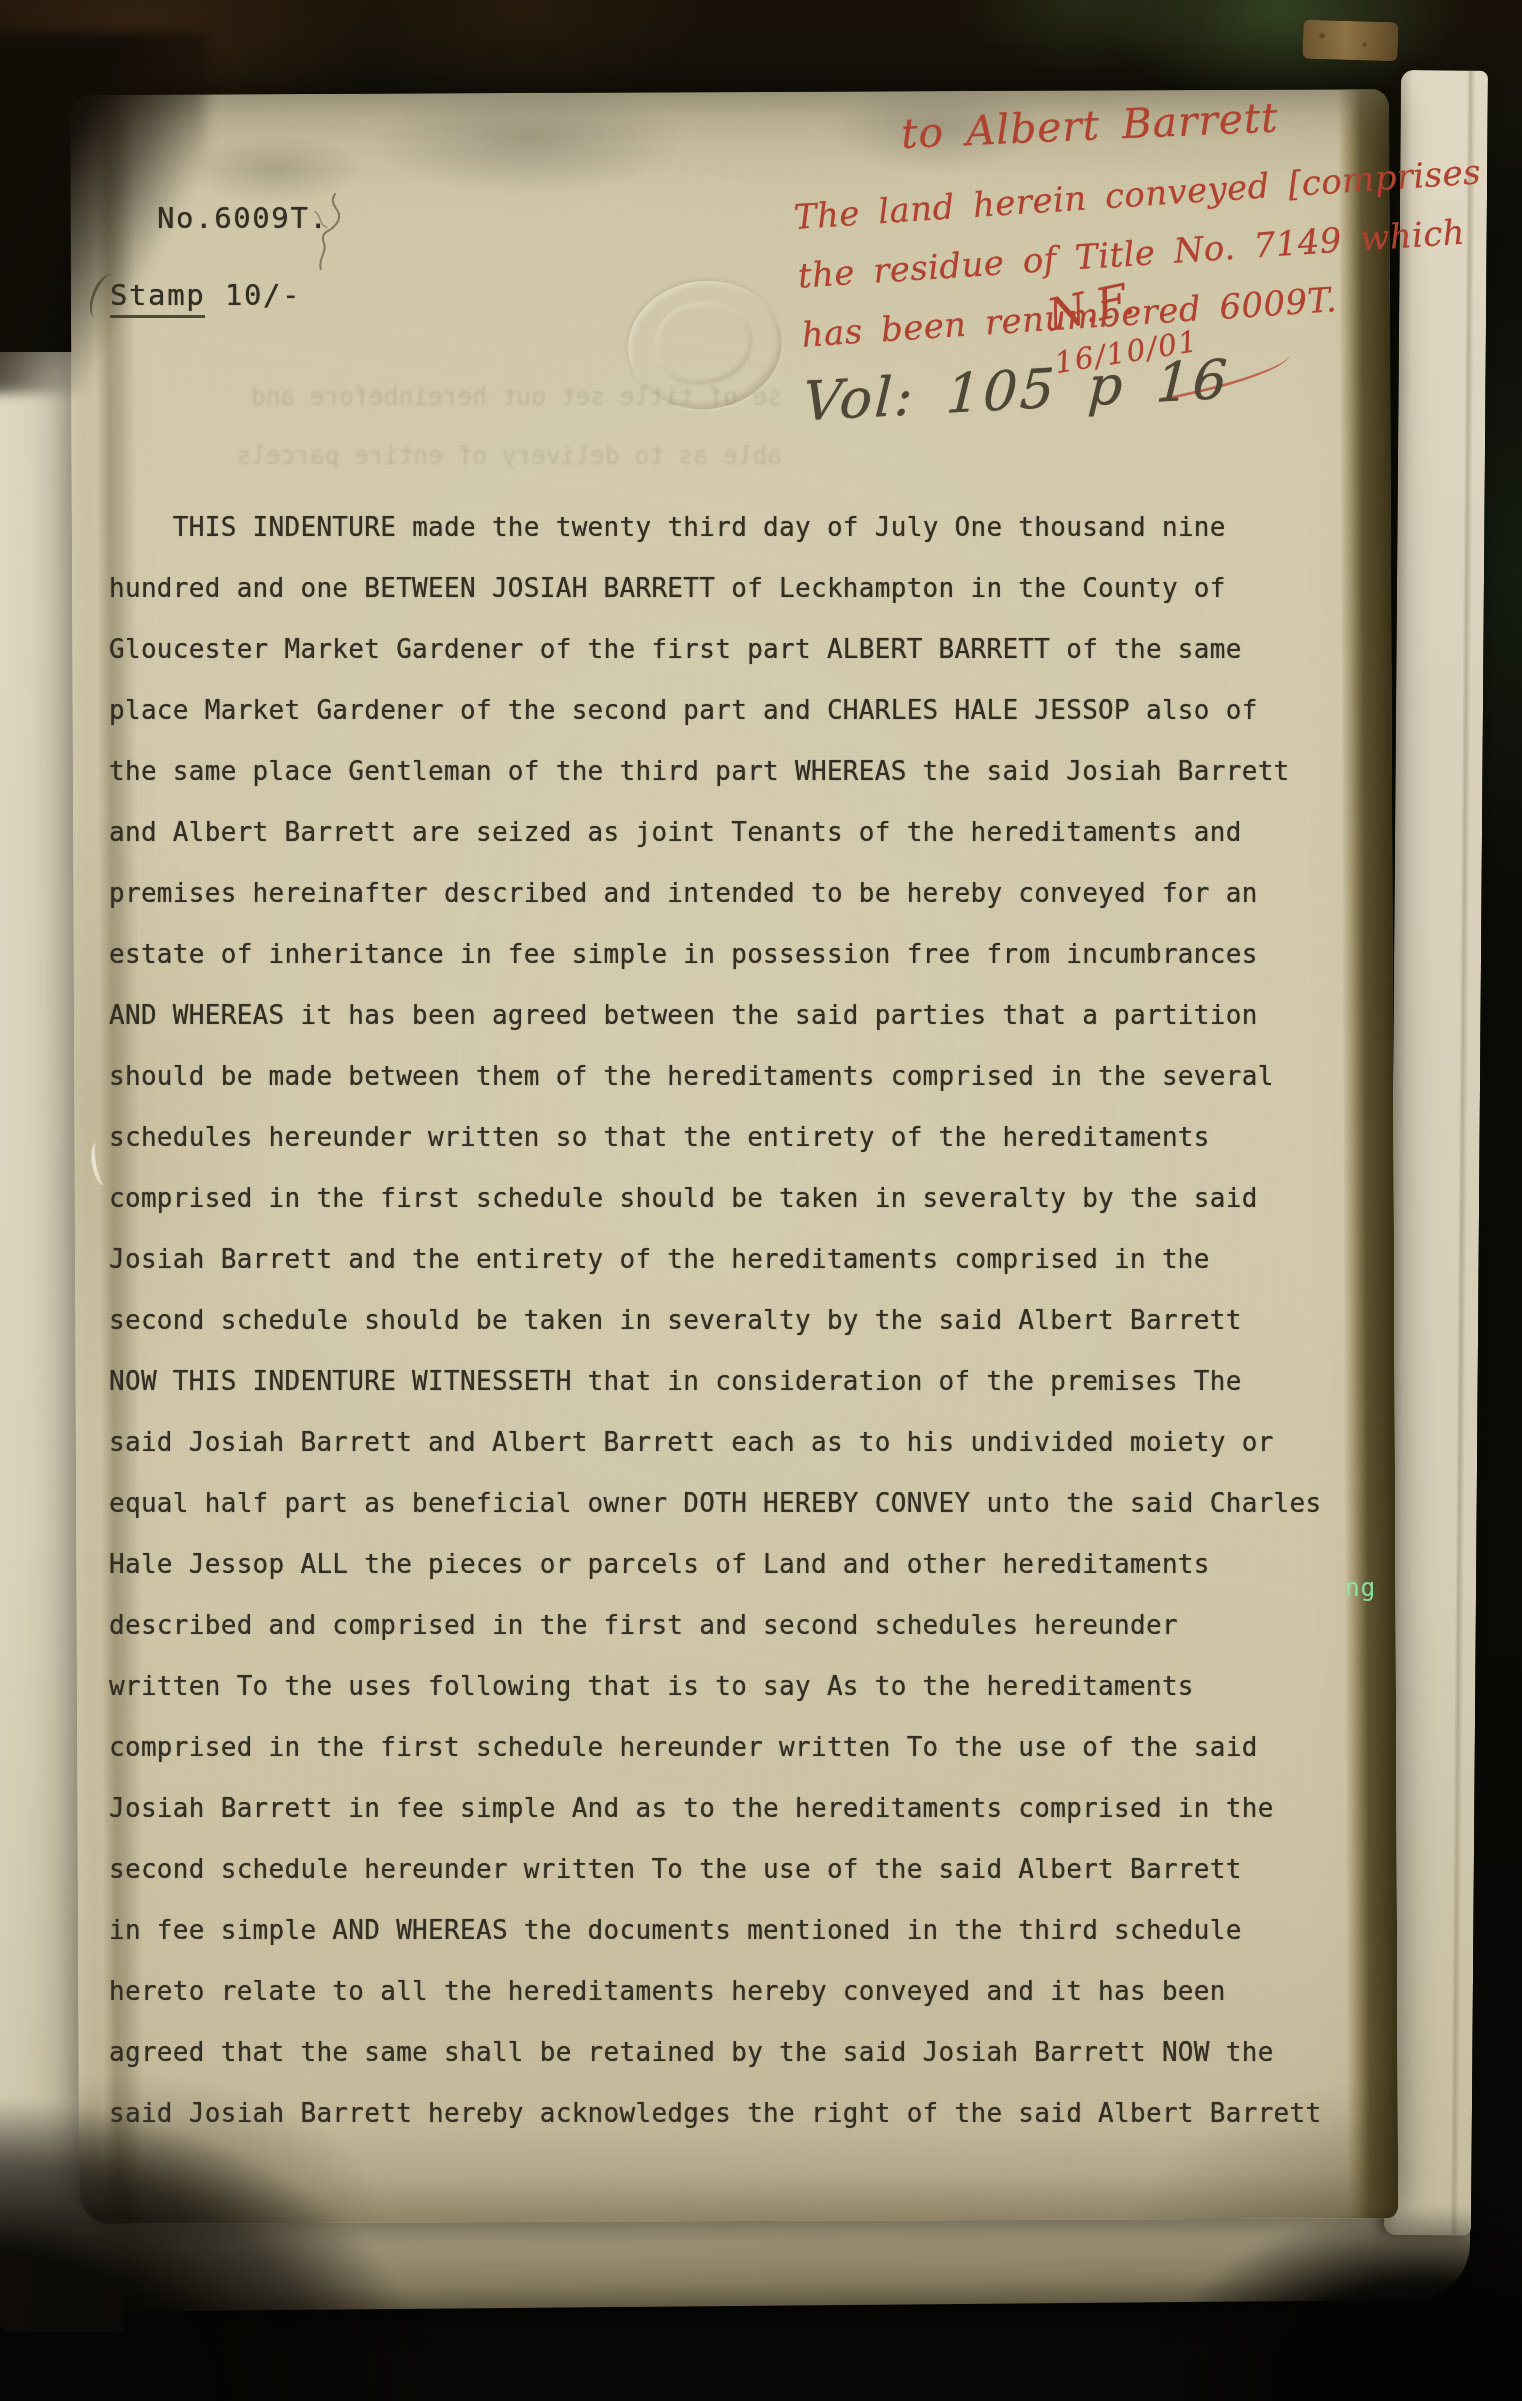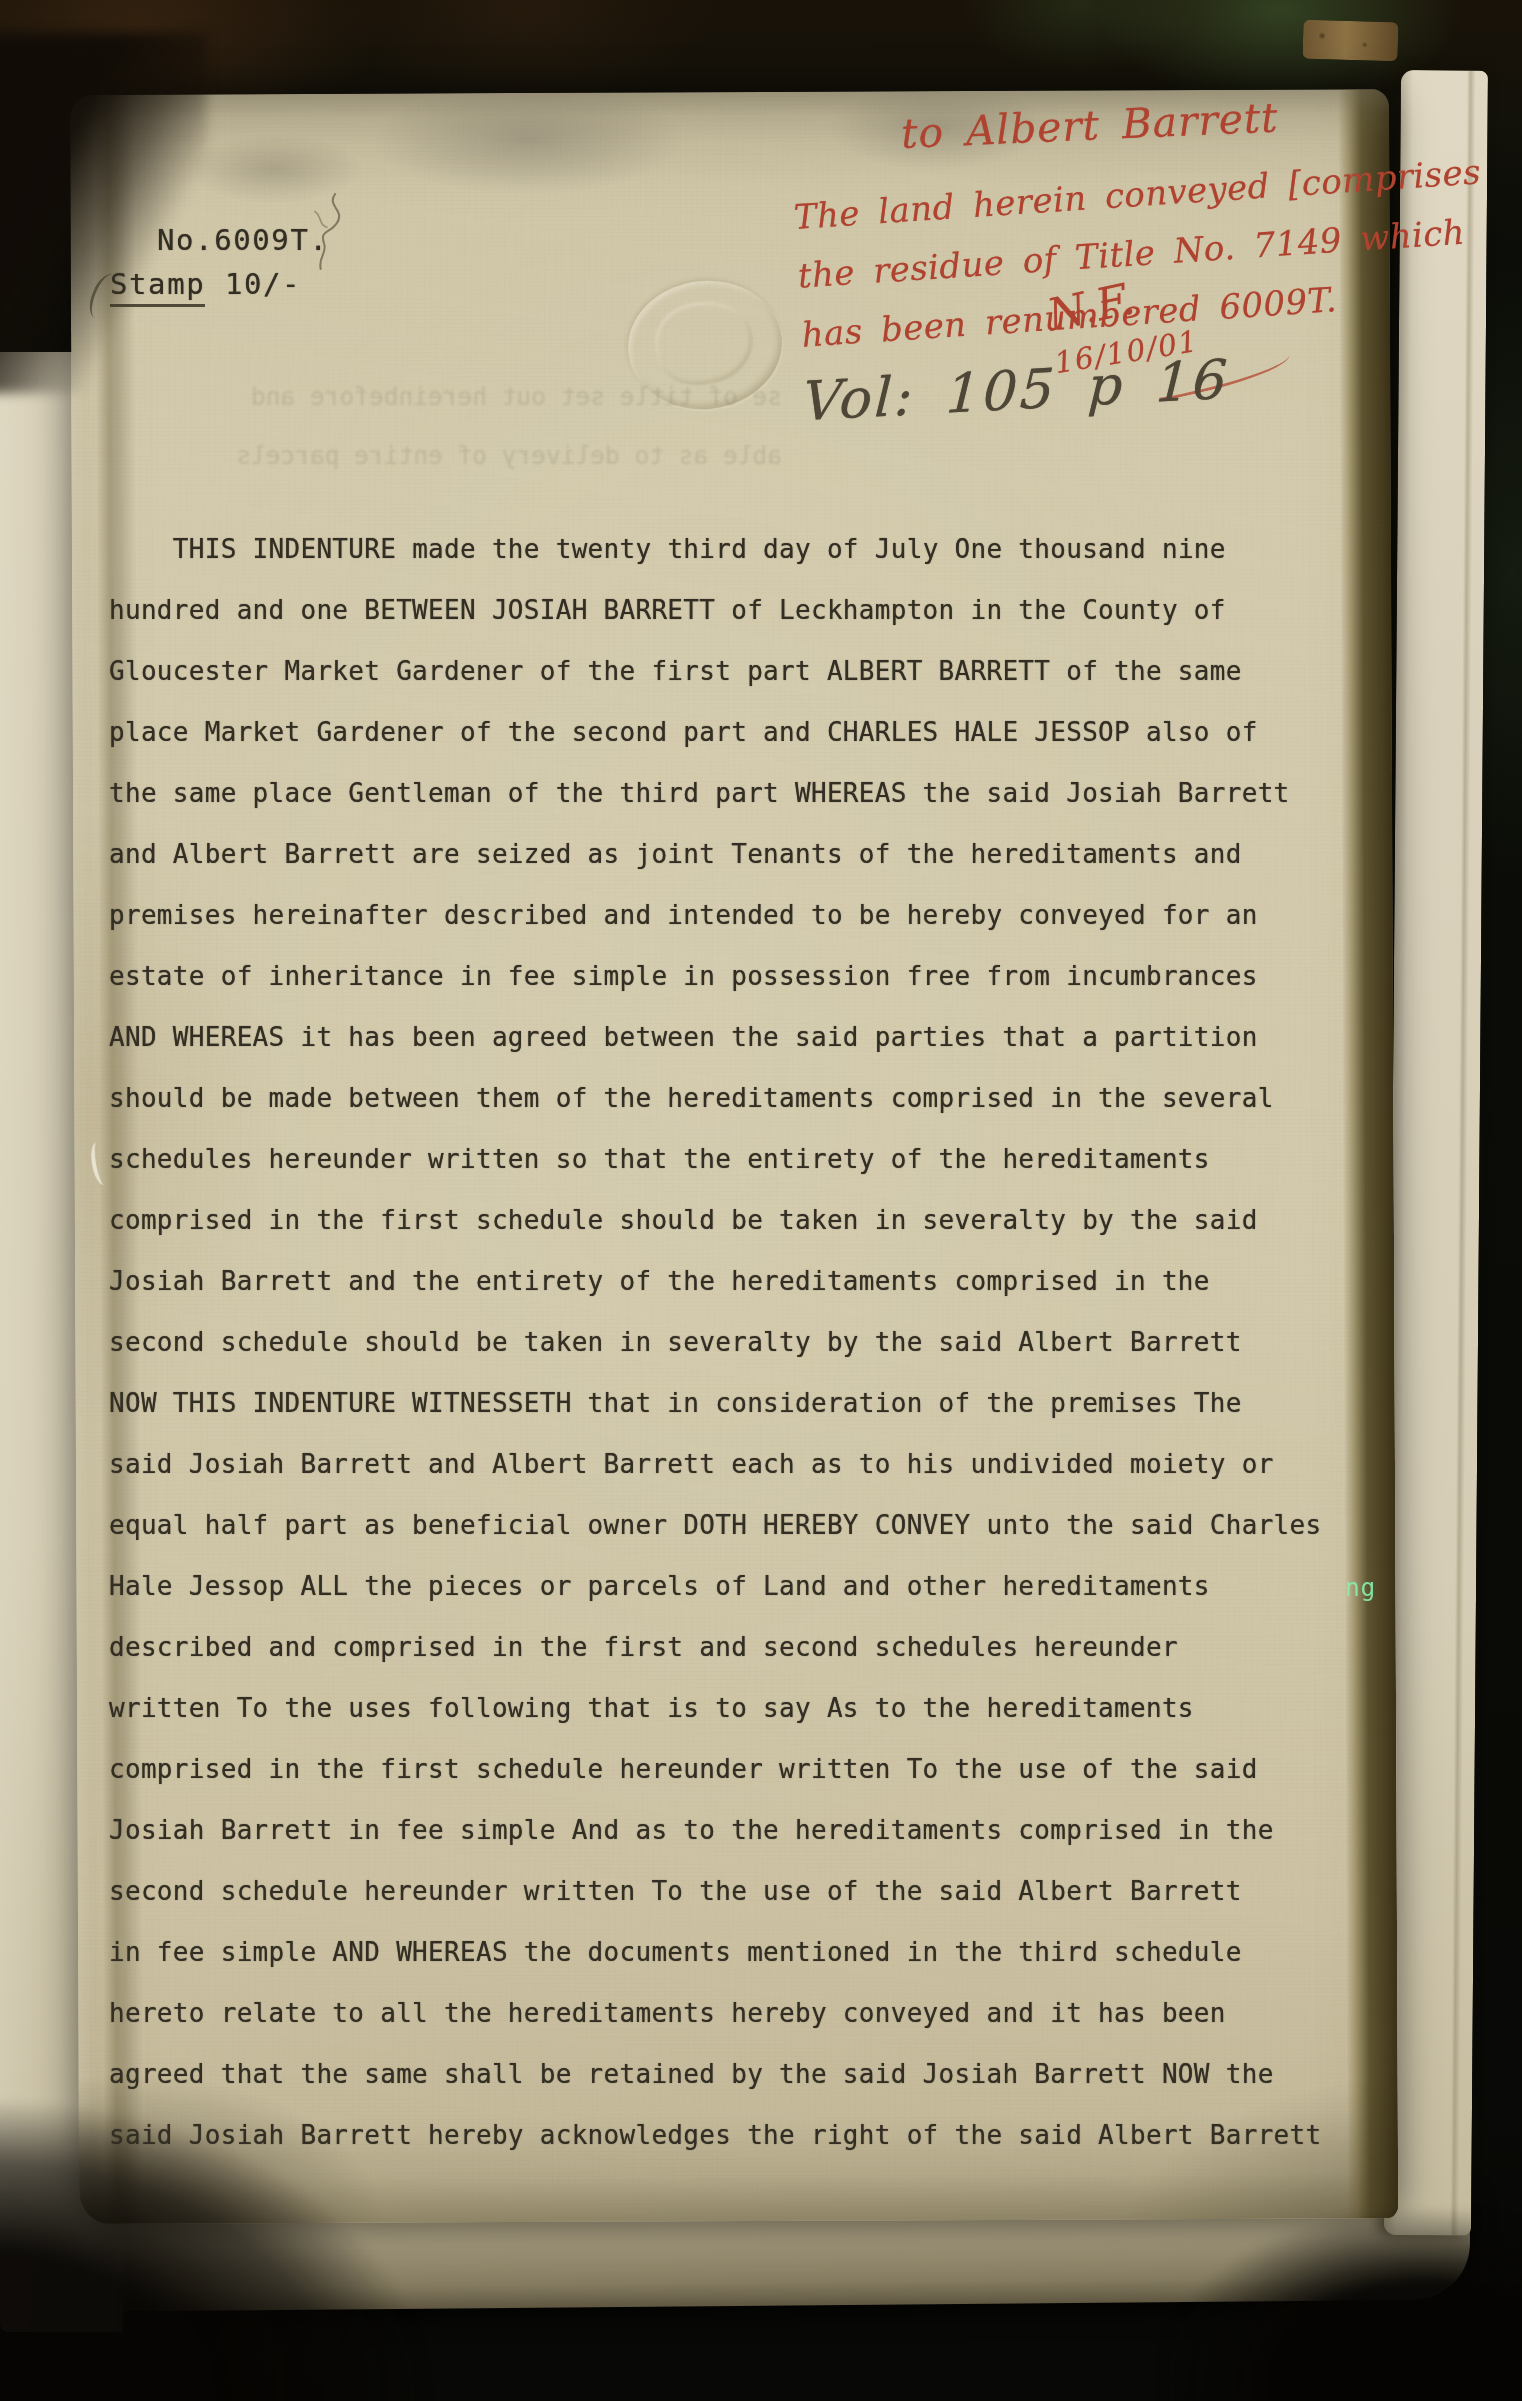--- a/index.html
+++ b/index.html
@@ -97,27 +97,27 @@
     background:radial-gradient(ellipse at 8% 92%, rgba(7,5,3,0.97) 34%, rgba(7,5,3,0.6) 55%, transparent 70%);
     filter:blur(4.1px);
   }
   .wedge-br {
     left:1162px; top:2209px; width:376px; height:213px;
     background:radial-gradient(ellipse at 70% 80%, rgba(6,5,3,0.95) 40%, transparent 72%);
     filter:blur(4.1px);
   }
   
   .content { position:absolute; inset:0; z-index:6; }
-  .typed { color:#332e23; text-shadow:0 0 1.1px rgba(49,44,34,0.75);margin-top:22px; }
+  .typed { color:#332e23; text-shadow:0 0 1.1px rgba(49,44,34,0.75); }
   .ref-no {
     position:absolute; left:157px; top:201px;
     font-size:29px; letter-spacing:1.6px;
   }
   .stamp-row {
-    position:absolute; left:110px; top:267px;
+    position:absolute; left:110px; top:278px;
     font-size:29px; letter-spacing:1.6px;
   }
   .stamp-word { border-bottom:3.3px solid rgba(58,52,36,0.85); padding-bottom:2.5px; }
   .stamp-val  { margin-left:19.6px; }
   .pen-tick {
     position:absolute; left:92px; top:273px; width:21px; height:47px;
     border-left:3.3px solid rgba(62,56,38,0.65);
     border-radius:50%; transform:rotate(22deg);
   }
   .scribble { position:absolute; left:285px; top:188px; }

